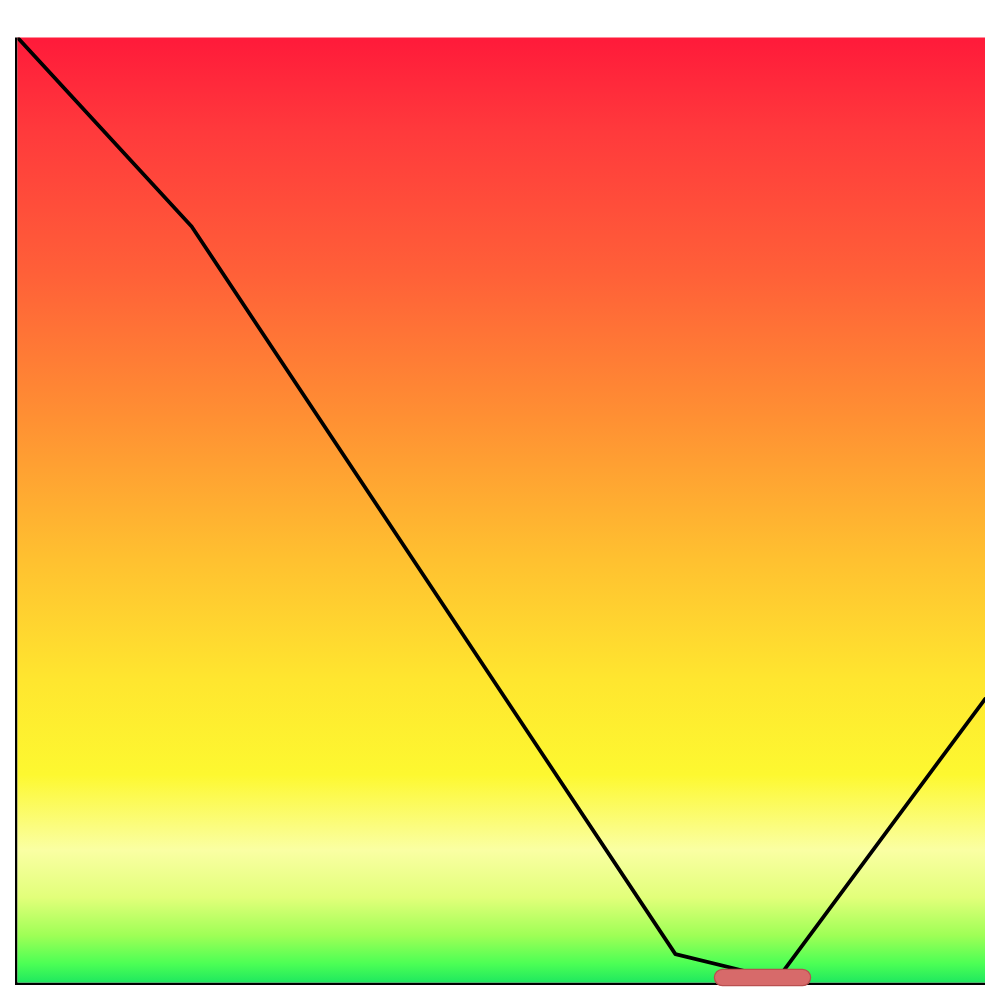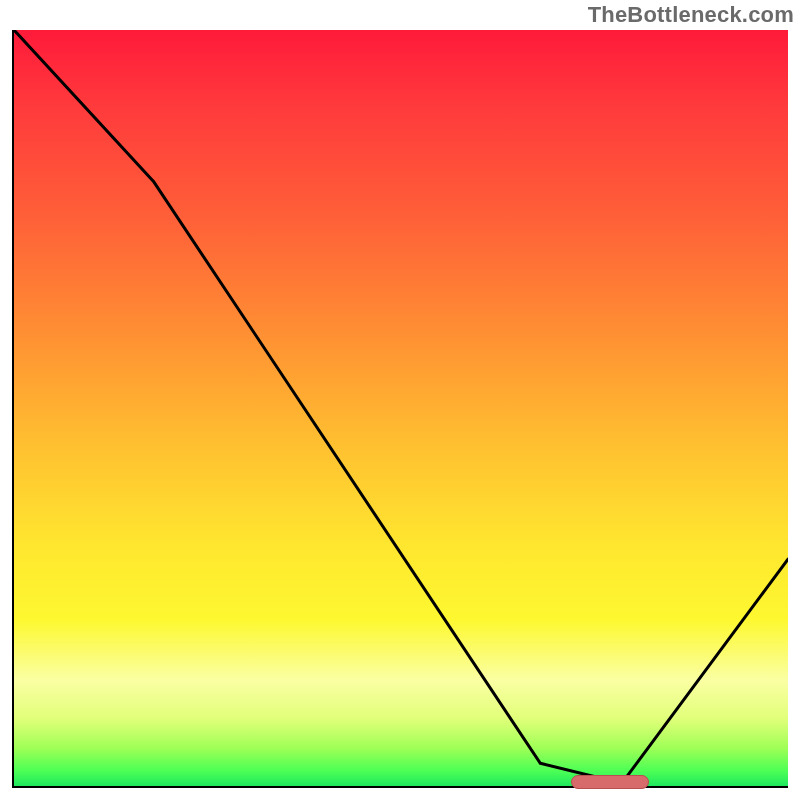--- a/index.html
+++ b/index.html
@@ -72,21 +72,20 @@
     background: #d76a6a;
     border: 1px solid #b94f4f;
     box-sizing: border-box;
   }
 </style>
 </head>
 <body>
 
 <div class="container">
 
-  <div class="watermark">TheBottleneck.com</div>
 
   <div class="plot-box">
     <div class="gradient-fill"></div>
 
     <svg class="curve" viewBox="0 0 774 756" preserveAspectRatio="none">
       <path id="curve-path" d="M 0 0 Q 69.66 75.59999999999997 139.32 151.19999999999993 Q 332.82000000000005 442.26 526.32 733.32 Q 557.28 740.8800000000001 588.24 748.44 Q 599.85 748.44 611.46 748.44 Q 692.73 638.82 774 529.2" fill="none" stroke="#000" stroke-width="3" stroke-linejoin="round" stroke-linecap="round"></path>
     </svg>
 
     <div id="marker" class="marker" style="left: 557.28px; width: 77.4px; top: 745.22px;"></div>
   </div>

